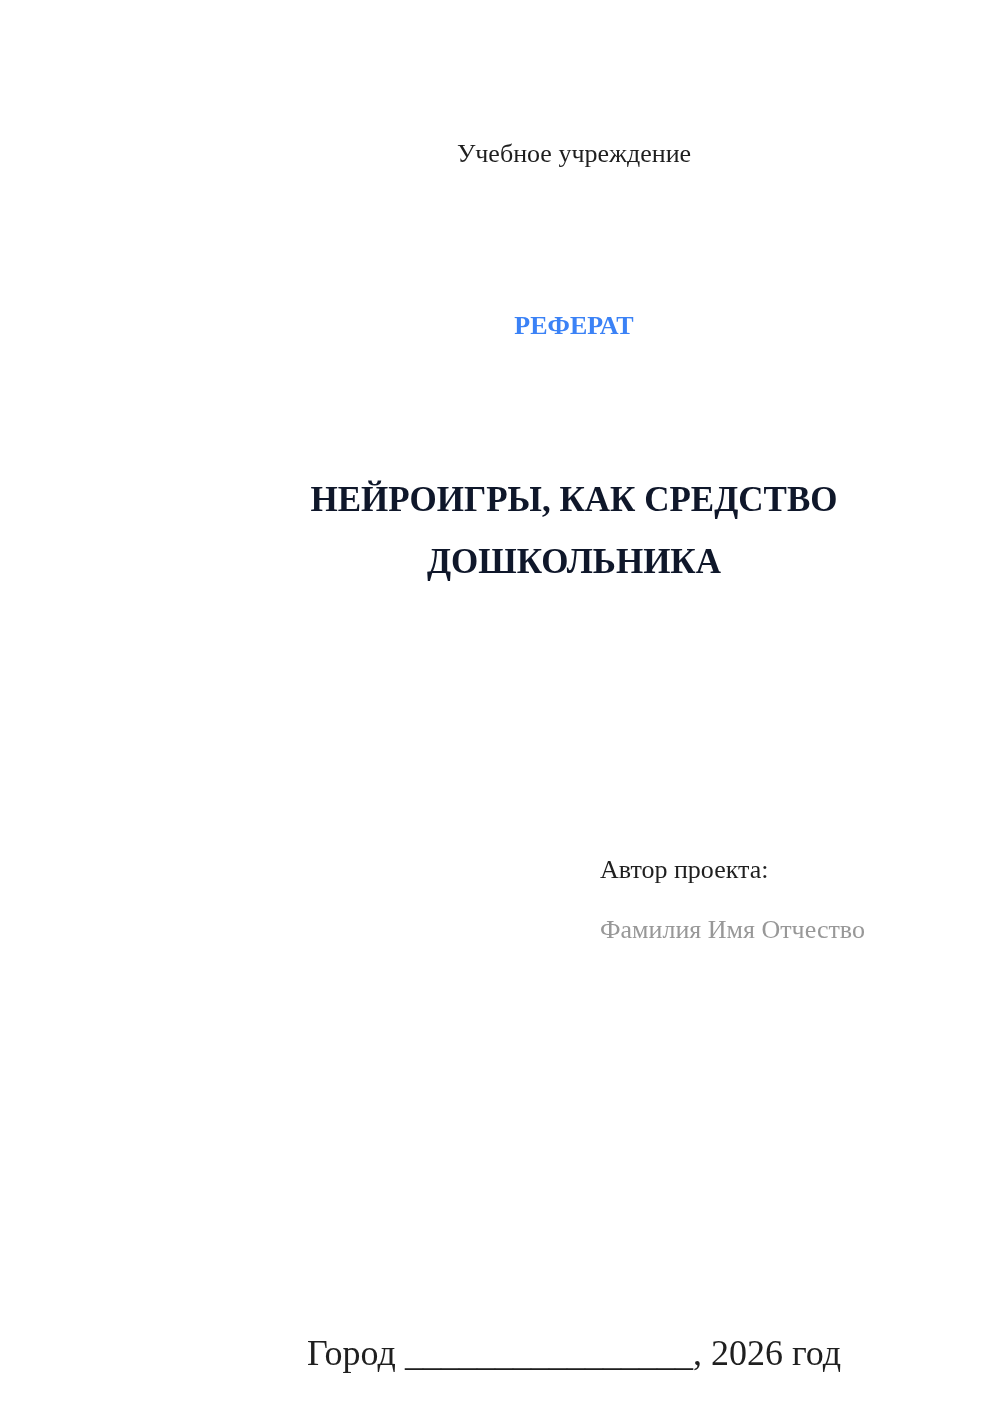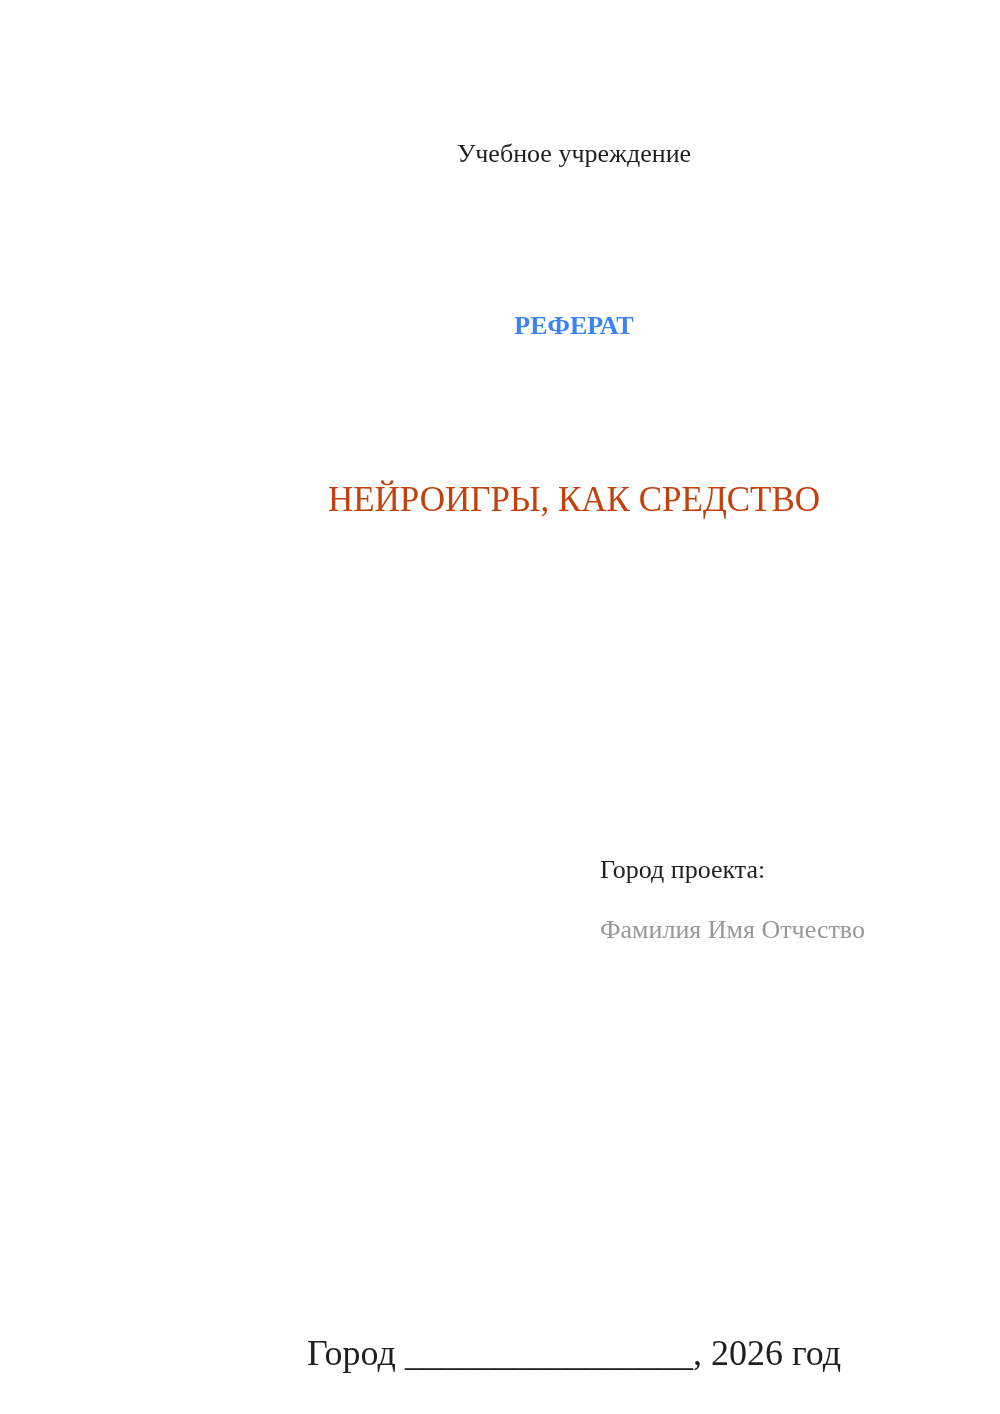--- a/index.html
+++ b/index.html
@@ -33,22 +33,22 @@
     top: 262px;
     font-size: 26px;
     line-height: 30px;
     font-weight: bold;
     color: #3b82f6;
   }
   .main-title {
     top: 418px;
     font-size: 35px;
     line-height: 36px;
-    font-weight: normal;
-    color: #c2410c;
+    font-weight: bold;
+    color: #0f172a;
   }
   .credits {
     position: absolute;
     left: 536px;
     top: 789px;
     font-size: 26px;
     line-height: 34px;
     text-align: left;
   }
   .credits .label {
@@ -72,23 +72,24 @@
 <body>
 
 <div class="page">
 
   <div class="centered institution">Учебное учреждение</div>
 
   <div class="centered doc-type">РЕФЕРАТ</div>
 
   <div class="centered main-title">
     <div>НЕЙРОИГРЫ, КАК СРЕДСТВО</div>
+    <div>ДОШКОЛЬНИКА</div>
   </div>
 
   <div class="credits">
-    <div class="label">Город проекта:</div>
+    <div class="label">Автор проекта:</div>
     <div class="placeholder">Фамилия Имя Отчество</div>
 
   </div>
 
   <div class="centered footer-line">Город ________________, 2026 год</div>
 
 </div>
 
 </body></html>

